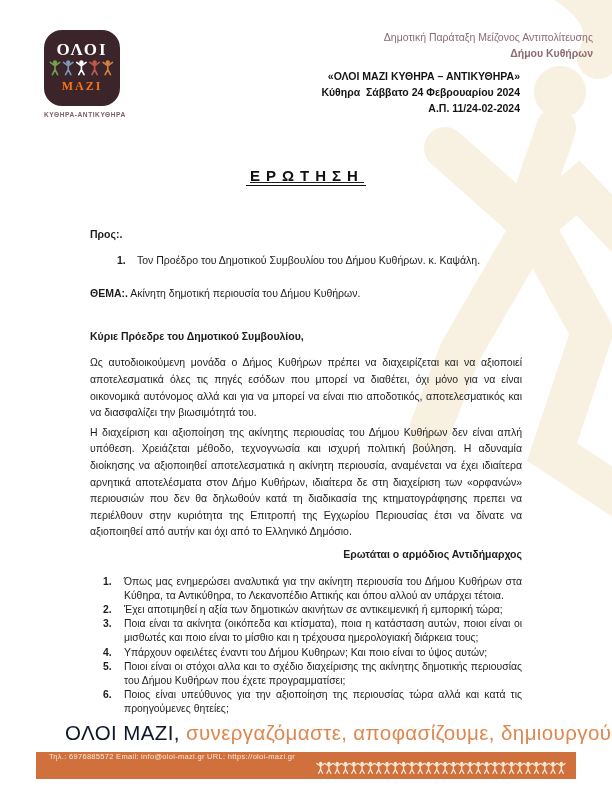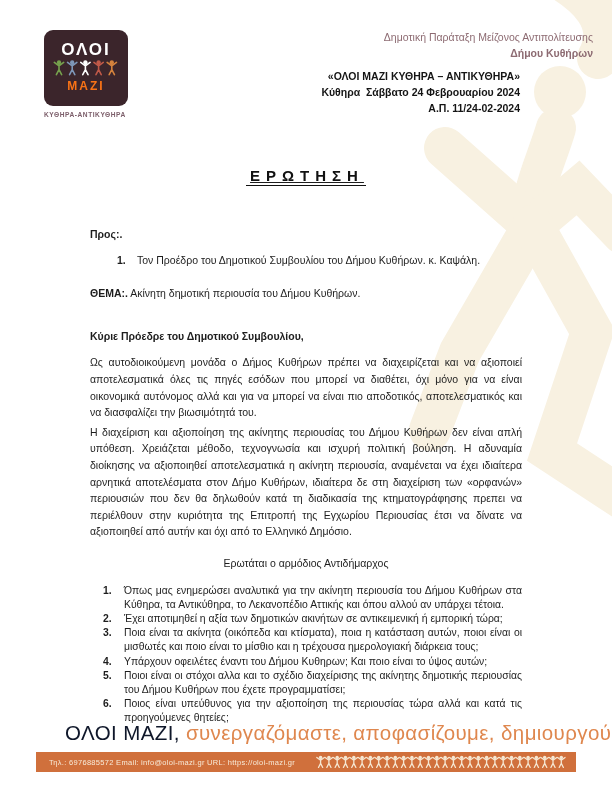--- a/index.html
+++ b/index.html
@@ -7,22 +7,22 @@
     position:relative; width:612px; height:792px; margin:0 auto;
     background:#ffffff; overflow:hidden;
     font-family:"Liberation Sans", sans-serif; color:#1d1d1d;
   }
   .watermark{position:absolute; top:0; left:0; z-index:0;}
   .content{position:relative; z-index:1;}
 
   
   .logo-block{position:absolute; left:44px; top:30px; width:76px; text-align:center;}
   .logo-square{
-    width:84px; height:76px; background:#3b252b; border-radius:9px;
-    display:flex; flex-direction:column; align-items:center; justify-content:center;
+    width:76px; height:76px; background:#3b252b; border-radius:18px;
+    display:flex; flex-direction:column; align-items:center; justify-content:center;font-family:Liberation Serif, serif;
   }
   .logo-line1{color:#fff; font-weight:bold; font-size:17px; letter-spacing:2px; line-height:18px;}
   .logo-line2{color:#f97316; font-weight:bold; font-size:12px; letter-spacing:2px; line-height:19px;}
   .logo-figures-svg{display:block; margin:1px 0;}
   .logo-caption{margin-top:5px; font-size:6.6px; font-weight:bold; letter-spacing:0.55px; color:#7c5e6a; white-space:nowrap;}
 
   
   .header-right{position:absolute; top:30px; right:19px; text-align:right;
     color:#8d6b72; font-size:10.5px; line-height:15.5px;}
   .header-right .org-line2{font-weight:bold;}
@@ -41,33 +41,33 @@
   .body-content{position:absolute; left:90px; width:432px; top:226px;
     font-size:10.5px; line-height:16.6px; color:#1d1d1d;}
   .to-label{font-weight:bold;}
   .recipient-row{display:flex; margin-top:9px; padding-left:27px;}
   .recipient-row .num{font-weight:bold; width:20px; flex:0 0 20px;}
   .subject-line{margin-top:17px;}
   .subject-line .lbl{font-weight:bold;margin-top:44px;}
   .salutation{margin-top:26px; font-weight:bold;}
   .para{margin-top:10px; text-align:justify;}
   .para.p2{margin-top:3px;}
-  .questions-heading{margin-top:15px; text-align:center; font-weight:normal;}
+  .questions-heading{margin-top:6px; text-align:right; font-weight:bold;}
   .questions-list{margin-top:12px; font-size:10.4px; line-height:14.2px;}
   .question-row{display:flex; padding-left:13px;}
   .question-row .num{font-weight:bold; width:21px; flex:0 0 21px;}
   .question-row .qtext{text-align:justify; flex:1;}
 
   
   .tagline{position:absolute; left:37px; top:721px; white-space:nowrap;
     font-size:20.5px; letter-spacing:0.4px; font-weight:normal;}
   .tagline .t1{color:#0f172a;margin-left:28px;}
   .tagline .t2{color:#df874e;}
-  .footer-bar{position:absolute; left:36px; top:752px; width:540px; height:20px;
-    background:#d0703c; display:flex; align-items:center;}
+  .footer-bar{position:absolute; left:36px; top:752px; width:540px; height:27px;
+    background:#d0703c; display:flex; align-items:flex-start;flex-direction:column;}
   .contact-line{color:#f7ead8; font-size:7.5px; letter-spacing:0.3px; padding-left:13px; white-space:nowrap;}
   .footer-figures-wrap{margin-left:auto; padding-right:8px; display:flex; align-items:center;}
 </style>
 </head>
 <body>
 
 <svg width="0" height="0" style="position:absolute" aria-hidden="true">
   <defs>
     <symbol id="stick" viewBox="0 0 10 14">
       <circle cx="5" cy="2.1" r="1.9" fill="currentColor"></circle>

